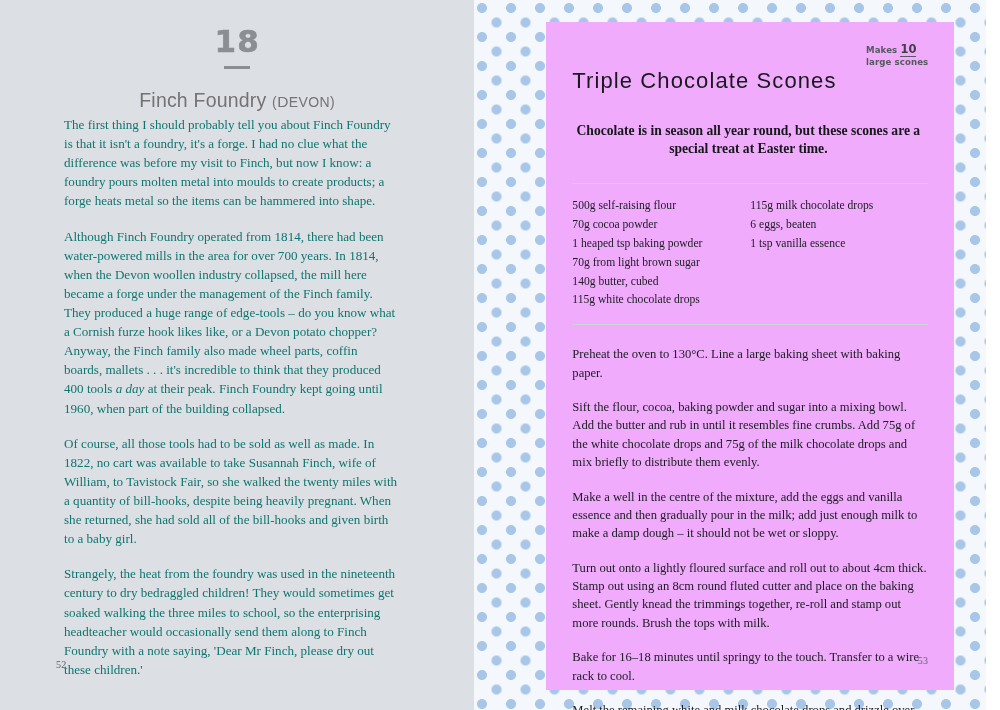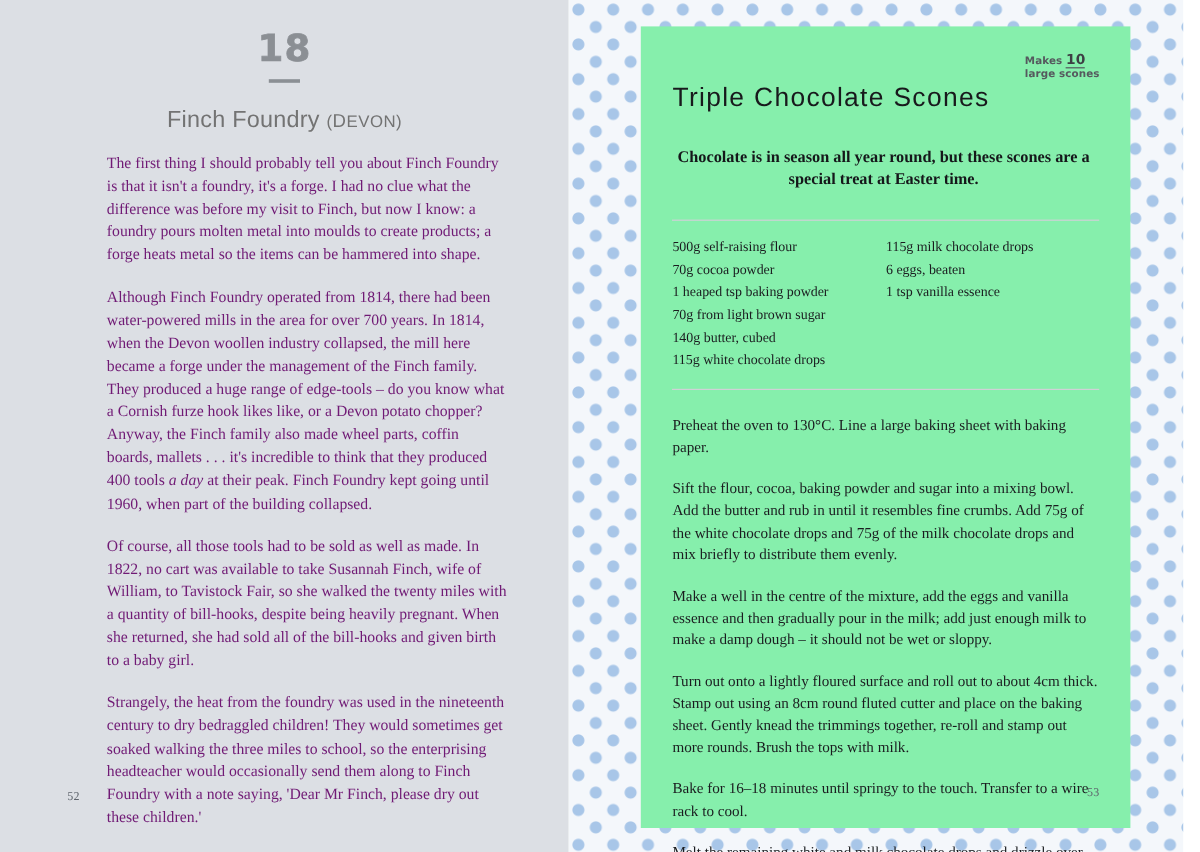--- a/index.html
+++ b/index.html
@@ -61,27 +61,26 @@
   }
   .chapter-title .loc {
     font-size: 14px;
     letter-spacing: 0.4px;
   }
   .chapter-title .loc .cap { font-size: 15.5px; }
 
   .left-body {
     position: absolute;
     left: 64px;
-    top: 126px;
+    top: 115px;
     width: 334px;
     font-size: 13.1px;
     line-height: 1.46;
-    color: #701a75;
+    color: #0f766e;
     text-align: left;
-    margin-left: 25px;
   }
   .left-body p {
     margin: 0 0 16px 0;
   }
   .left-body p:last-child { margin-bottom: 0; }
   .left-body em { font-style: italic; }
 
   .folio-left {
     position: absolute;
     left: 56px;
@@ -108,25 +107,25 @@
     background-color: #f4f7fb;
     background-image:
       radial-gradient(circle at 7px 7px, #a8c6e8 4.6px, rgba(168,198,232,0) 5.4px),
       radial-gradient(circle at 7px 7px, #a8c6e8 4.6px, rgba(168,198,232,0) 5.4px);
     background-size: 29px 29px, 29px 29px;
     background-position: 1px 1px, 15.5px 15.5px;
   }
 
   .card {
     position: absolute;
-    left: 60px;
+    left: 72px;
     top: 22px;
     width: 408px;
     height: 668px;
-    background: #86efac;
+    background: #f0abfc;
   }
 
   .card-inner {
     position: relative;
     padding: 0 26px;
     height: 100%;
     box-sizing: border-box;
   }
 
   .makes {

